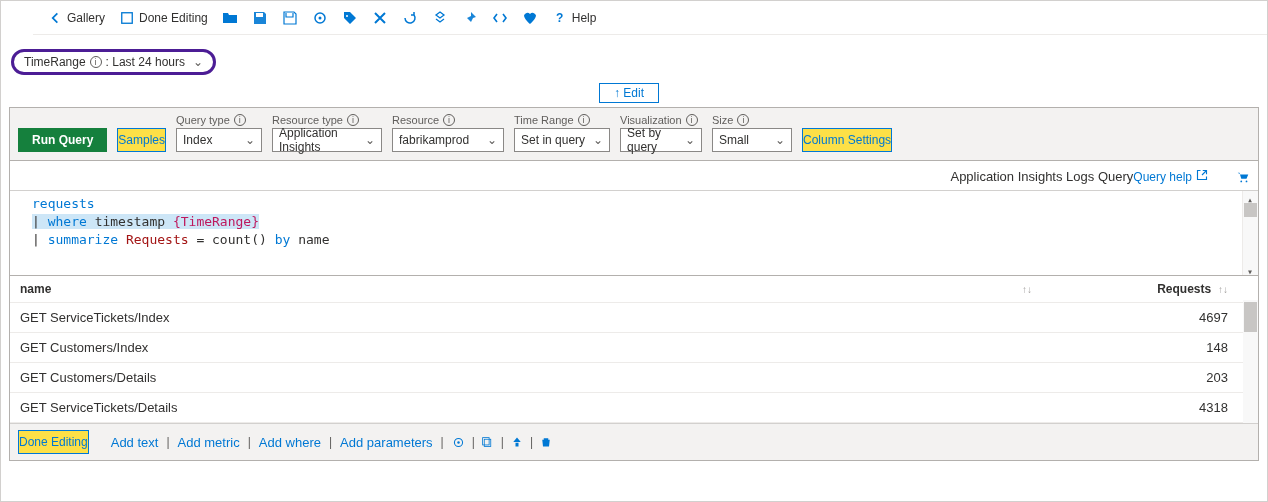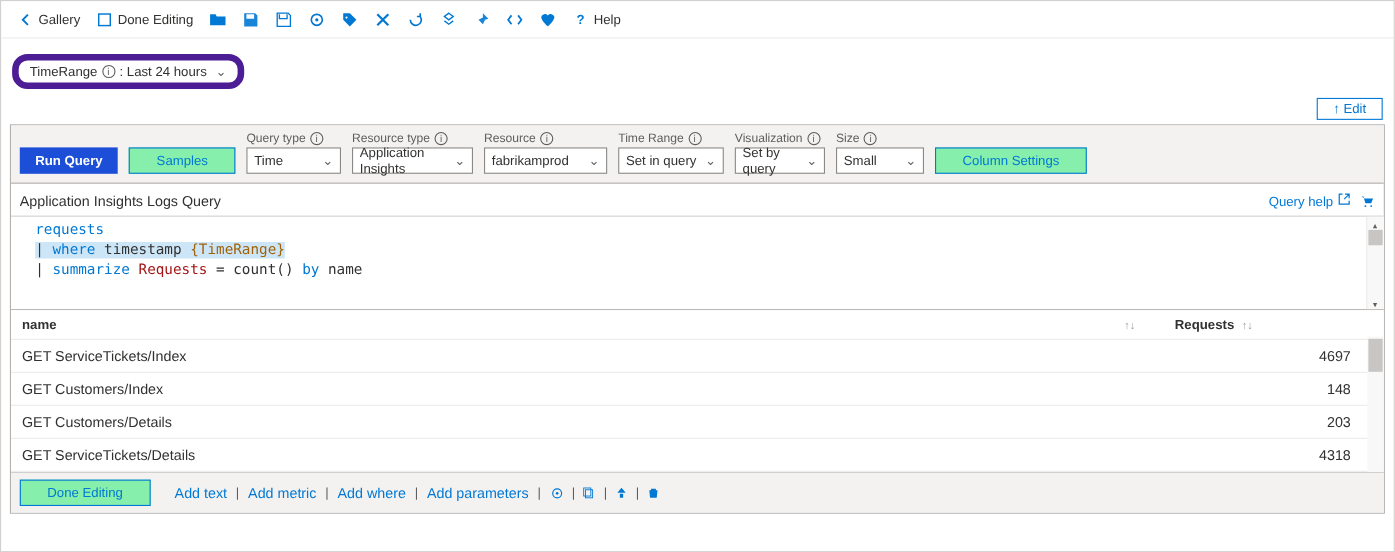--- a/index.html
+++ b/index.html
@@ -15,54 +15,55 @@
   }
 
   
   .top-toolbar {
     display: flex;
     align-items: center;
     height: 34px;
     border-bottom: 1px solid #edebe9;
     padding: 0 8px;
     gap: 2px;
+    margin-left: 32px;
   }
   .tb-btn {
     display: flex;
     align-items: center;
     gap: 4px;
     padding: 4px 6px;
     color: #0078d4;
     cursor: pointer;
     font-size: 12px;
   }
   .tb-btn .icon { width: 16px; height: 16px; display:flex; align-items:center; justify-content:center;}
   .tb-text { color: #323130; }
   .icon svg { display:block; }
 
   
   .param-row { padding: 14px 8px 8px 10px; }
   .pill {
     display: inline-flex;
     align-items: center;
     gap: 4px;
-    border: 6px solid #4c1d95;
+    border: 3px solid #4c1d95;
     border-radius: 14px;
     padding: 3px 10px;
     font-size: 12px;
     cursor: pointer;
   }
   .info-dot {
     width:12px;height:12px;border:1px solid #605e5c;border-radius:50%;display:inline-flex;align-items:center;justify-content:center;font-size:9px;line-height:1;color:#605e5c;
   }
   .chev { margin-left:4px; color:#605e5c; }
 
   
   .panel-outer { margin: 0 8px; border:1px solid; border-color: #b3b0ad; }
-  .edit-bar { display:flex; justify-content:flex-end; padding:0 0 4px 0; }
+  .edit-bar { display:flex; justify-content:center; padding:0 0 4px 0; }
   .edit-btn {
     border:1px solid #0078d4; color:#0078d4; background:#fff;
     padding:2px 14px; font-size:12px; cursor:pointer;
   }
 
   .query-config {
     background:#f3f2f1;
     border-bottom:1px solid #b3b0ad;
     padding:6px 8px 8px 8px;
     display:flex;
@@ -76,48 +77,48 @@
     display:flex; align-items:center; justify-content:space-between;
     padding:0 6px; cursor:pointer; font-size:12px; color:#323130;
   }
   .select.w-logs{width:86px}
   .select.w-res{width:110px}
   .select.w-resnm{width:112px}
   .select.w-tr{width:96px}
   .select.w-viz{width:82px}
   .select.w-size{width:80px}
   .btn-primary {
-    background:#1d4ed8;color:#fff;border:none;height:24px;padding:0 14px;font-size:12px;cursor:pointer;font-weight:600;
+    background:#15803d;color:#fff;border:none;height:24px;padding:0 14px;font-size:12px;cursor:pointer;font-weight:600;
   }
   .btn-outline {
-    background:#86efac;color:#0078d4;border:1px solid #0078d4;height:24px;padding:0 24px;font-size:12px;cursor:pointer;
-  }
-
-  .section-title-row { display:flex; align-items:center; justify-content:space-between; padding:8px 8px 6px 8px; }
+    background:#fde047;color:#0078d4;border:1px solid #0078d4;height:24px;padding:0 0;font-size:12px;cursor:pointer;
+  }
+
+  .section-title-row { display:flex; align-items:center; justify-content:flex-end; padding:8px 8px 6px 8px; }
   .section-title { font-size:13px; color:#323130; }
-  .qh-right { display:flex; align-items:center; gap:8px; }
+  .qh-right { display:flex; align-items:center; gap:28px; }
   .link-blue { color:#0078d4; cursor:pointer; display:flex; align-items:center; gap:4px; }
 
   
   .code-area { border-top:1px solid #d2d0ce; border-bottom:1px solid #b3b0ad; position:relative; padding:4px 8px 26px 22px; font-family:Consolas,monospace; font-size:13px; line-height:18px; background:#fff; }
   .code-area .sb-track { position:absolute; right:0; top:0; bottom:0; width:16px; background:#f8f8f8; border-left:1px solid #edebe9;}
   .code-area .sb-thumb { position:absolute; right:1px; top:4px; width:13px; height:14px; background:#c8c6c4;}
   .code-area .sb-arrow { position:absolute; right:2px; width:12px; height:12px; color:#605e5c; font-size:10px; text-align:center;}
   .kw { color:#0078d4; }
   .ident { color:#323130; }
-  .macro { color:#a16207; }
+  .macro { color:#be185d; }
   .var { color:#a31515; }
   .hl { background:#cde6f7; }
   .pipe { color:#323130; }
 
   
   .tbl-wrap { position:relative; }
   .tbl { width:100%; border-collapse:collapse; }
   .tbl th { text-align:left; font-size:12px; font-weight:400; color:#323130; padding:6px 10px; border-bottom:1px solid #edebe9; background:#fff;}
-  .tbl th.req { text-align:left; padding-right:30px; font-weight:600;}
+  .tbl th.req { text-align:right; padding-right:30px; font-weight:600;}
   .tbl th.name { font-weight:600; }
   .tbl td { padding:7px 10px; border-bottom:1px solid #edebe9; font-size:13px; }
   .tbl td.num { text-align:right; padding-right:30px; }
   .sort-ic { color:#a19f9d; font-size:10px; margin-left:4px;}
   .tbl-sb { position:absolute; right:0; top:24px; bottom:0; width:15px; background:#f8f8f8;}
   .tbl-sb-thumb{position:absolute; top:2px; left:1px; right:1px; height:30px; background:#c8c6c4;}
 
   
   .footer {
     background:#f3f2f1; padding:6px 8px; display:flex; align-items:center; gap:8px;
@@ -250,21 +251,21 @@
   <div class="query-config">
     <button class="btn-primary">Run Query</button>
     <button class="btn-outline">Samples</button>
 
     <div class="cfg-col">
       <div class="cfg-label">
           <span>Query type</span>
           <span class="info-dot">i</span>
         </div>
       <div class="select w-logs">
-          <span>Time</span>
+          <span>Index</span>
           <span class="chev">⌄</span>
         </div>
     </div>
     <div class="cfg-col">
       <div class="cfg-label">
           <span>Resource type</span>
           <span class="info-dot">i</span>
         </div>
       <div class="select w-res">
           <span>Application Insights</span>

